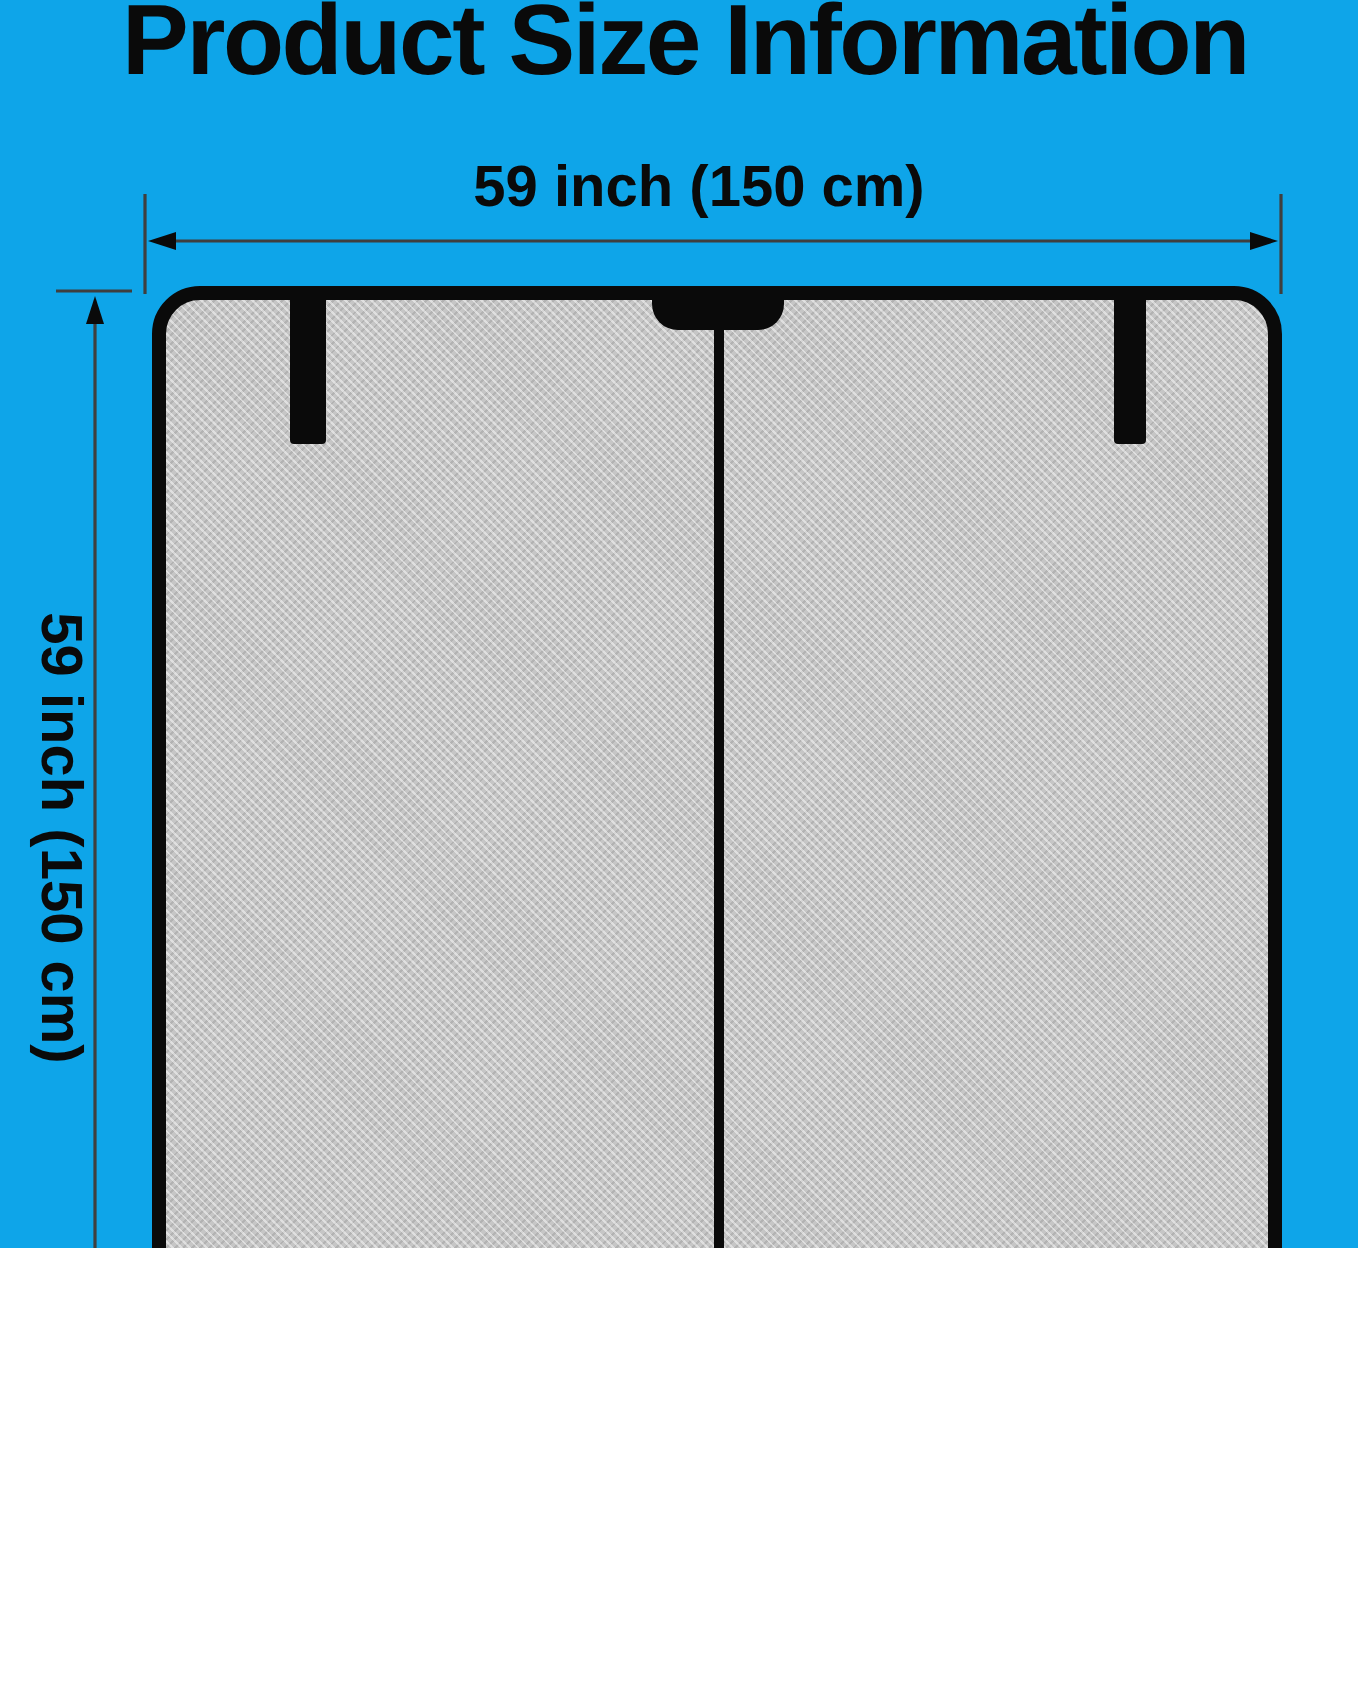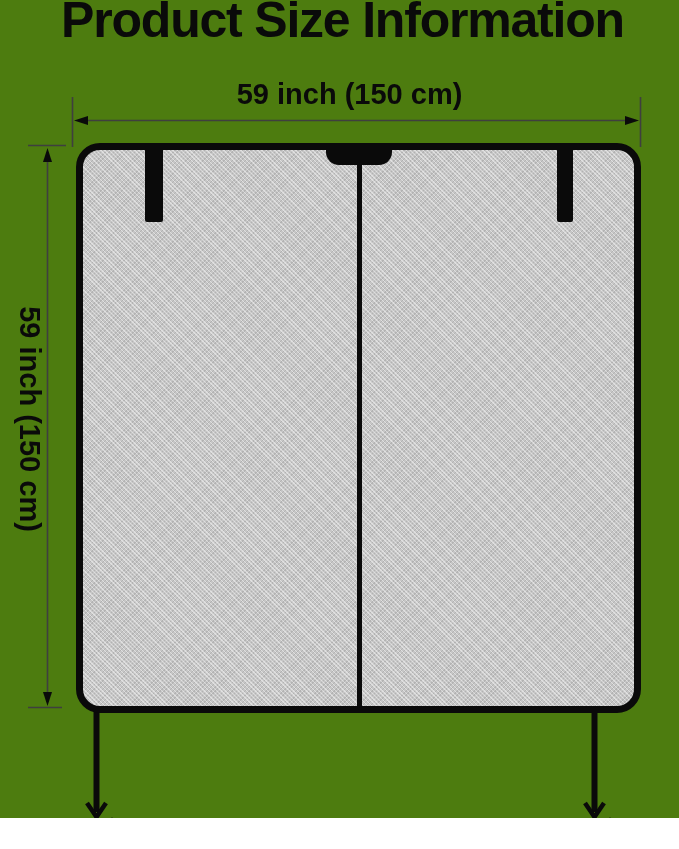--- a/index.html
+++ b/index.html
@@ -1,18 +1,18 @@
 <!DOCTYPE html>
 <html><head>
 <meta charset="utf-8">
 <style>
   html,body{margin:0;padding:0;background:#ffffff;}
   .canvas{
-    position:relative;width:679px;height:818px;overflow:hidden;
-    background:#4d7c0f;font-family:"Liberation Sans",sans-serif;color:#000;
+    position:relative;width:679px;height:624px;overflow:hidden;
+    background:#0ea5e9;font-family:"Liberation Sans",sans-serif;color:#000;
   }
   .page-title{
     position:absolute;left:6px;right:0;top:-6px;margin:0;
     font-size:50px;line-height:52px;font-weight:bold;letter-spacing:-1.2px;
     text-align:center;white-space:nowrap;color:#0a0a0a;
   }
   .h-label{
     position:absolute;left:20px;right:0;top:77px;
     text-align:center;font-size:29px;font-weight:bold;line-height:34px;
     white-space:nowrap;color:#0a0a0a;

